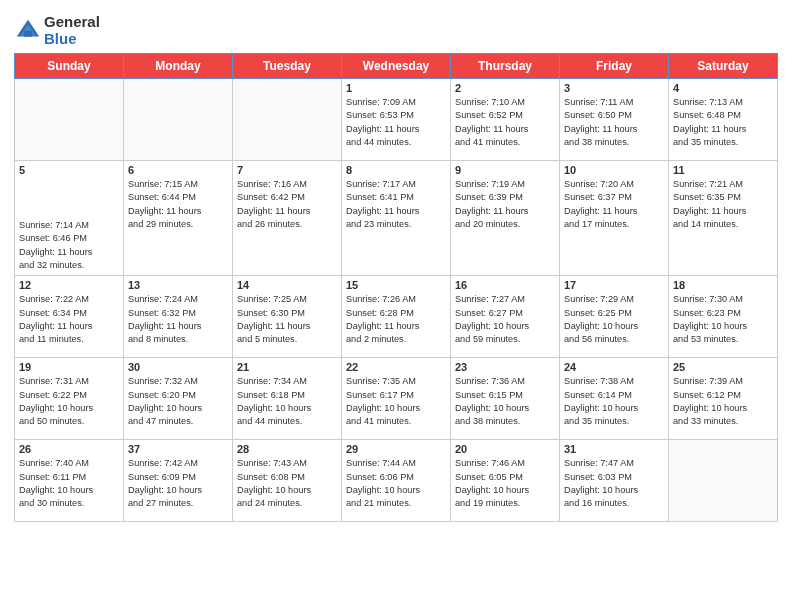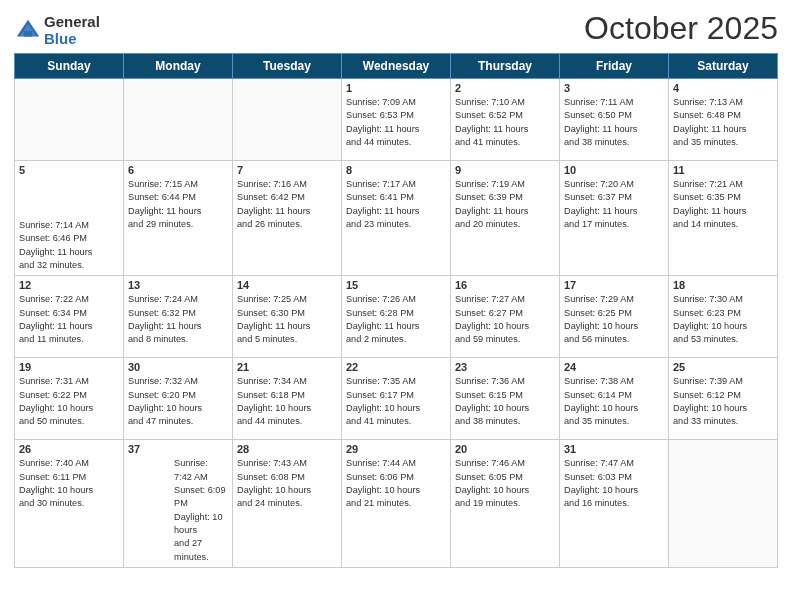--- a/index.html
+++ b/index.html
@@ -61,21 +61,21 @@
       color: #555;
     }
     .calendar {
       flex: 1;
       border: 1px solid #ccc;
       border-collapse: collapse;
       width: 100%;
       table-layout: fixed;
     }
     .calendar th {
-      background-color: #0c4a6e;
+      background-color: #ef4444;
       color: #fff;
       text-align: center;
       padding: 5px 2px;
       font-size: 12px;
       font-weight: bold;
       border: 1px solid #5a8fc9;
     }
     .calendar td {
       border: 1px solid #ccc;
       vertical-align: top;
@@ -111,21 +111,20 @@
         <polygon points="20,4 36,28 4,28" fill="#2e6db4"></polygon>
         <polygon points="20,10 32,28 8,28" fill="#5a9fd4" opacity="0.5"></polygon>
         <rect x="14" y="20" width="12" height="8" fill="#2e6db4"></rect>
       </svg>
       <div class="logo-text">
         <span class="logo-general">General</span>
         <span class="logo-blue">Blue</span>
       </div>
     </div>
     <div class="title-section">
-      <div class="month-title">October 2025</div>
     </div>
   </div>
 
   <table class="calendar">
     <thead>
       <tr>
         <th>Sunday</th>
         <th>Monday</th>
         <th>Tuesday</th>
         <th>Wednesday</th>
@@ -324,21 +323,21 @@
         <tr>
           <td>
             <span class="day-num">26</span>
             <div class="day-info" style="white-space: pre-line;">Sunrise: 7:40 AM
 Sunset: 6:11 PM
 Daylight: 10 hours
 and 30 minutes.</div>
           </td>
           <td>
             <span class="day-num">37</span>
-            <div class="day-info" style="white-space: pre-line; margin-left: 46px;">Sunrise: 7:42 AM
+            <div class="day-info" style="white-space: pre-line;">Sunrise: 7:42 AM
 Sunset: 6:09 PM
 Daylight: 10 hours
 and 27 minutes.</div>
           </td>
           <td>
             <span class="day-num">28</span>
             <div class="day-info" style="white-space: pre-line;">Sunrise: 7:43 AM
 Sunset: 6:08 PM
 Daylight: 10 hours
 and 24 minutes.</div>

